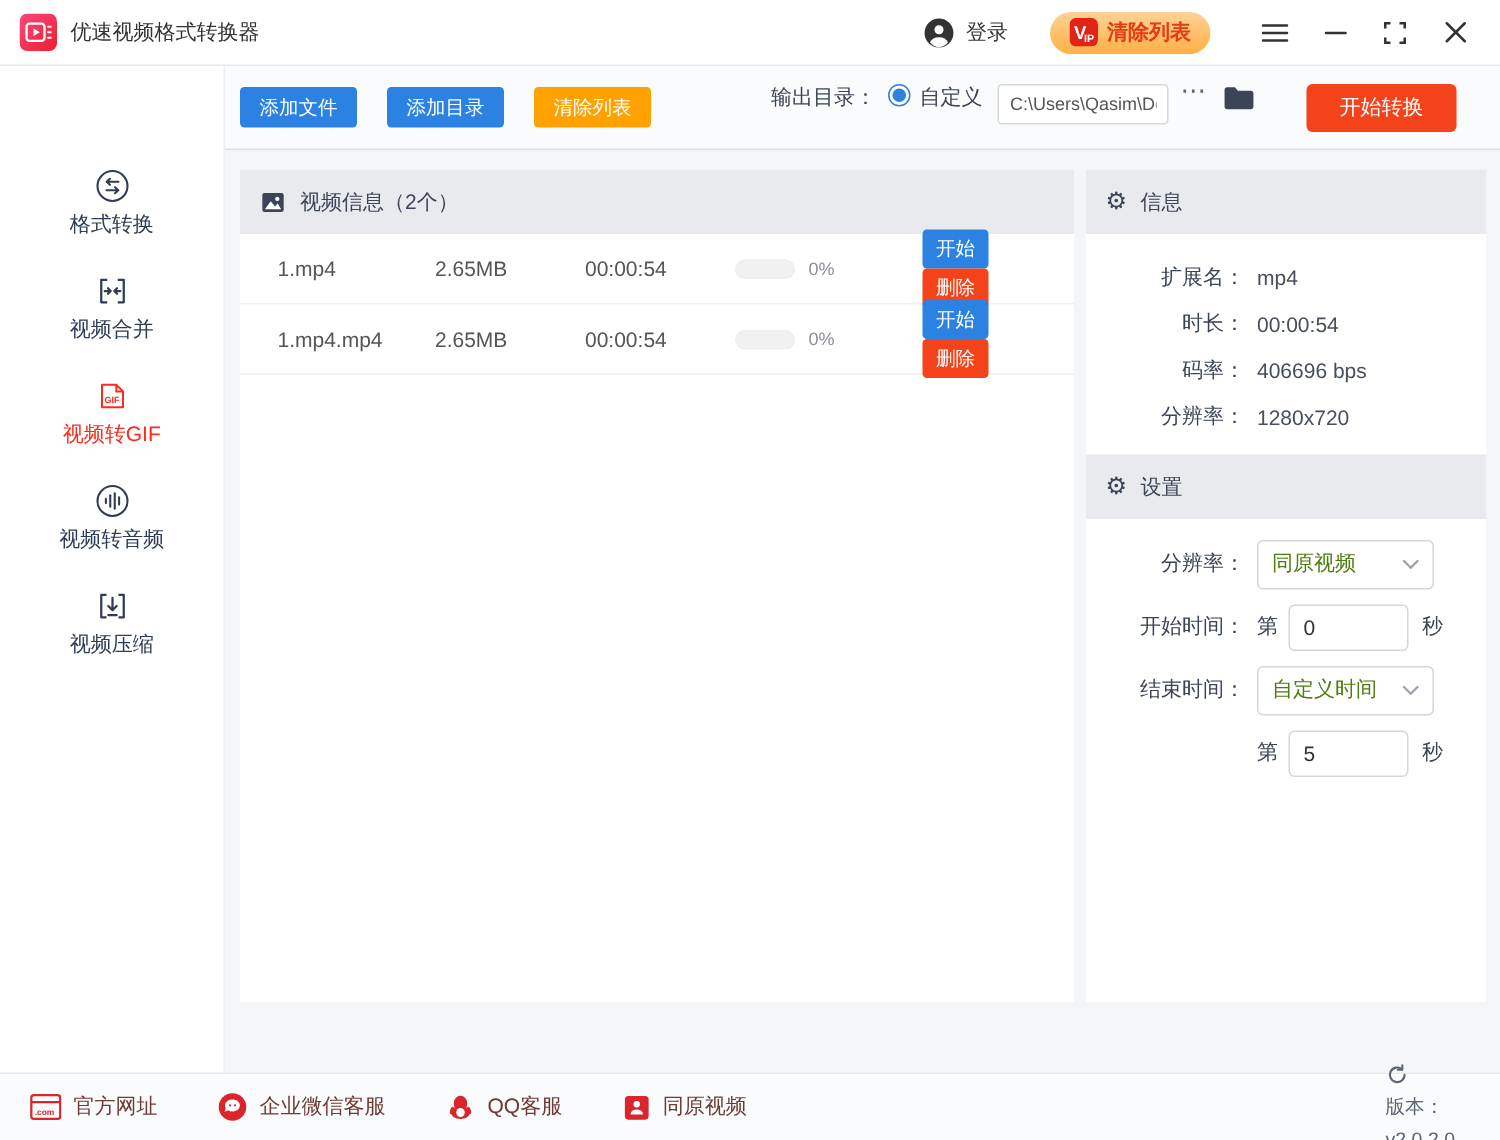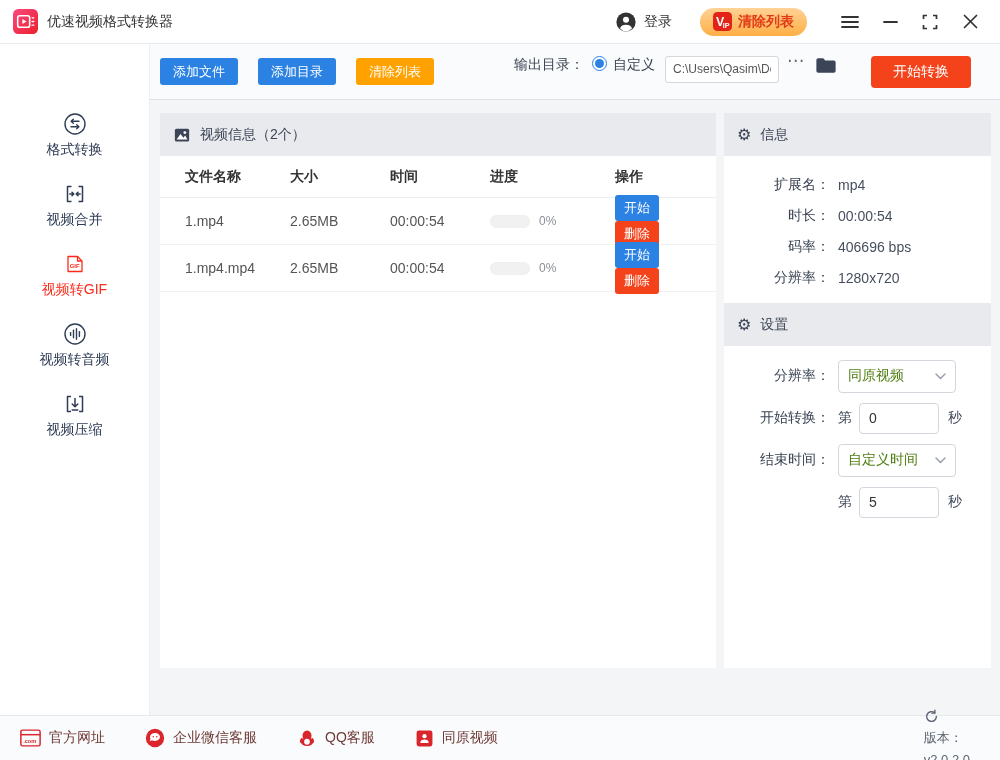--- a/index.html
+++ b/index.html
@@ -241,27 +241,20 @@
   <div class="panel table-panel">
     <div class="panel-hd">
       <svg width="18" height="18" viewBox="0 0 24 24">
         <rect x="2.5" y="3.5" width="19" height="17" rx="2" fill="#3c4557"></rect>
         <circle cx="15.8" cy="8.8" r="1.9" fill="#fff"></circle>
         <path d="M4.8 18 L10 10.8 L13.8 15.6 L16.2 12.8 L19.2 18 Z" fill="#fff"></path>
       </svg>
       <span>视频信息（2个）</span>
     </div>
 
-    <div class="cols">
-      <span class="c-name">文件名称</span>
-      <span class="c-size">大小</span>
-      <span class="c-time">时间</span>
-      <span class="c-prog">进度</span>
-      <span class="c-op">操作</span>
-    </div>
 
     <div class="trow">
       <span class="c-name">1.mp4</span>
       <span class="c-size">2.65MB</span>
       <span class="c-time">00:00:54</span>
       <span class="c-prog">
         <span class="prog-wrap">
           <span class="prog-pill"></span>
           <span class="prog-txt">0%</span>
         </span>
@@ -323,21 +316,21 @@
         <div class="sel">
           <span>同原视频</span>
           <span class="chev">
             <svg width="11" height="7" viewBox="0 0 11 7">
                 <path d="M1 1 L5.5 5.5 L10 1" fill="none" stroke="#9aa0ab" stroke-width="1.5" stroke-linecap="round"></path>
               </svg>
           </span>
         </div>
       </div>
       <div class="set-row">
-        <span class="set-lab">开始转换：</span>
+        <span class="set-lab">开始时间：</span>
         <span class="ordinal">第</span>
         <input class="num-input" value="0" style="">
         <span class="unit">秒</span>
       </div>
       <div class="set-row">
         <span class="set-lab">结束时间：</span>
         <div class="sel">
           <span>自定义时间</span>
           <span class="chev">
             <svg width="11" height="7" viewBox="0 0 11 7">

